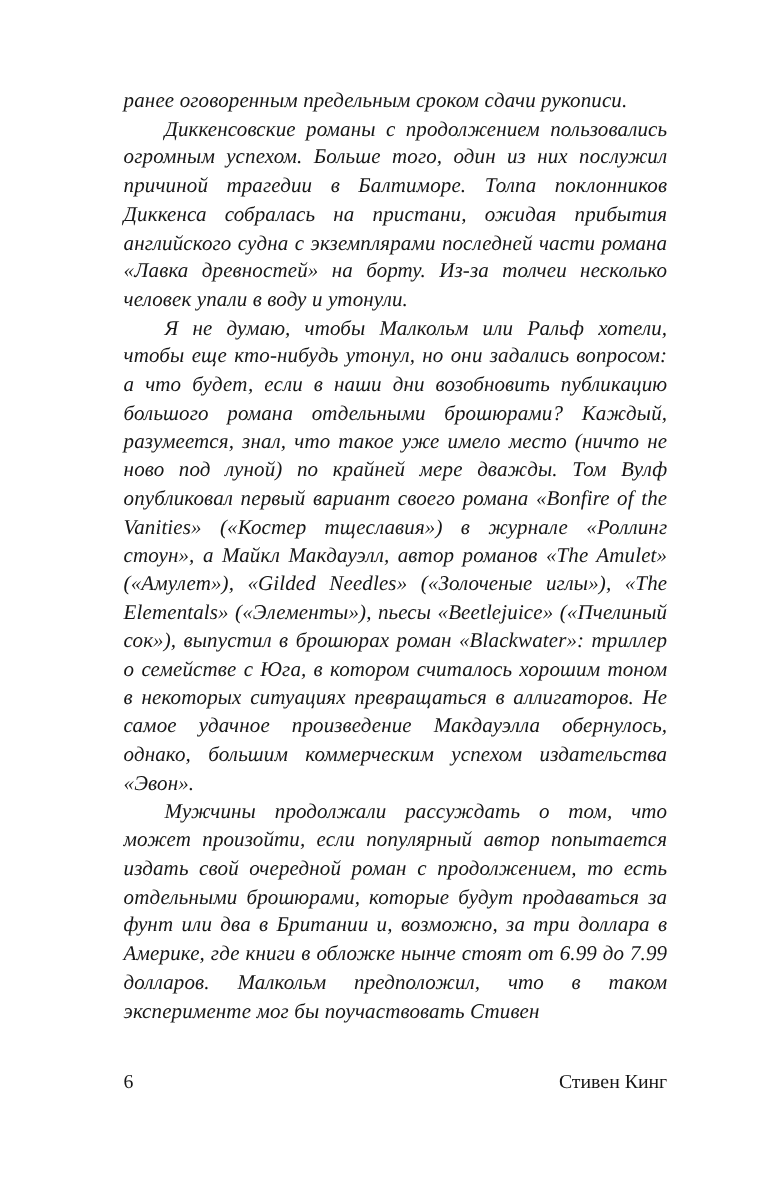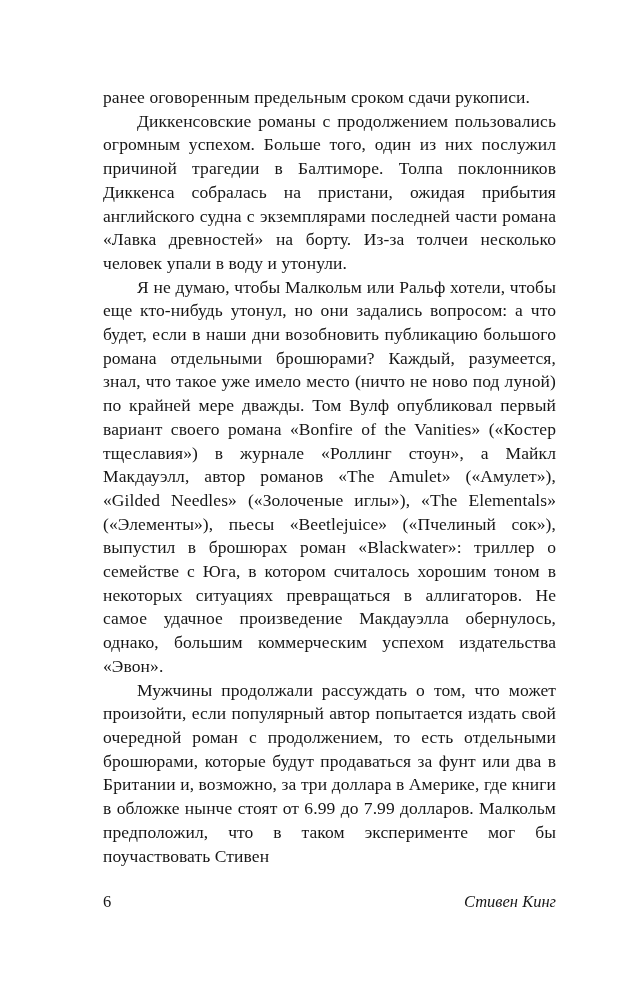--- a/index.html
+++ b/index.html
@@ -13,27 +13,28 @@
     height: 1001px;
     background: #ffffff;
     font-family: "Liberation Serif", serif;
     color: #161616;
     overflow: hidden;
     box-sizing: border-box;
   }
   .text-block {
     position: absolute;
     left: 103px;
-    top: 86px;
+    top: 72px;
     width: 453px;
     font-size: 17.5px;
     line-height: 23.7px;
     text-align: justify;
     letter-spacing: 0.1px;
     hyphens: auto;
+    font-style: italic;
     -webkit-hyphens: auto;
   }
   .para {
     margin: 0;
     padding: 0;
     text-indent: 34px;
   }
   .para.no-indent {
     text-indent: 0;
   }
@@ -44,21 +45,20 @@
     width: 453px;
     display: flex;
     justify-content: space-between;
     align-items: baseline;
     font-size: 16.5px;
   }
   .page-number {
     font-style: normal;
   }
   .running-title {
-    font-style: italic;
   }
 </style>
 </head>
 <body>
 
 <div class="page">
 
   <main class="text-block">
     <p class="para no-indent">ранее оговоренным предельным сроком сдачи рукописи.</p>
     <p class="para">Диккенсовские романы с продолжением пользовались огромным успехом. Больше того, один из них послужил причиной трагедии в Балтиморе. Толпа поклонников Диккенса собралась на пристани, ожидая прибытия английского судна с экземплярами последней части романа «Лавка древностей» на борту. Из-за толчеи несколько человек упали в воду и утонули.</p>

